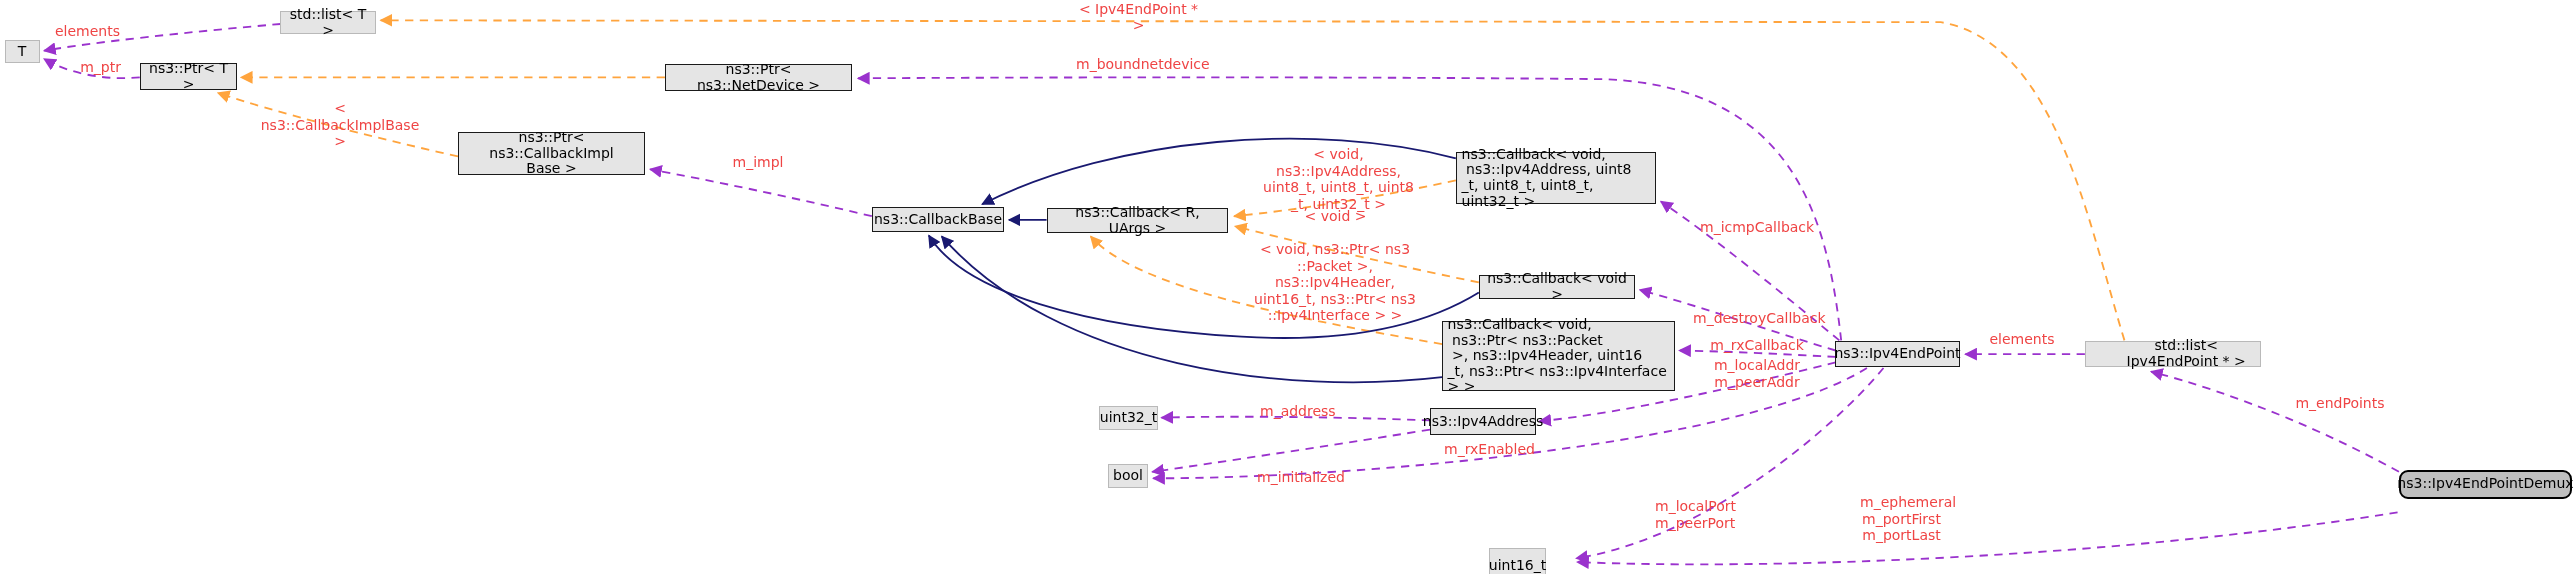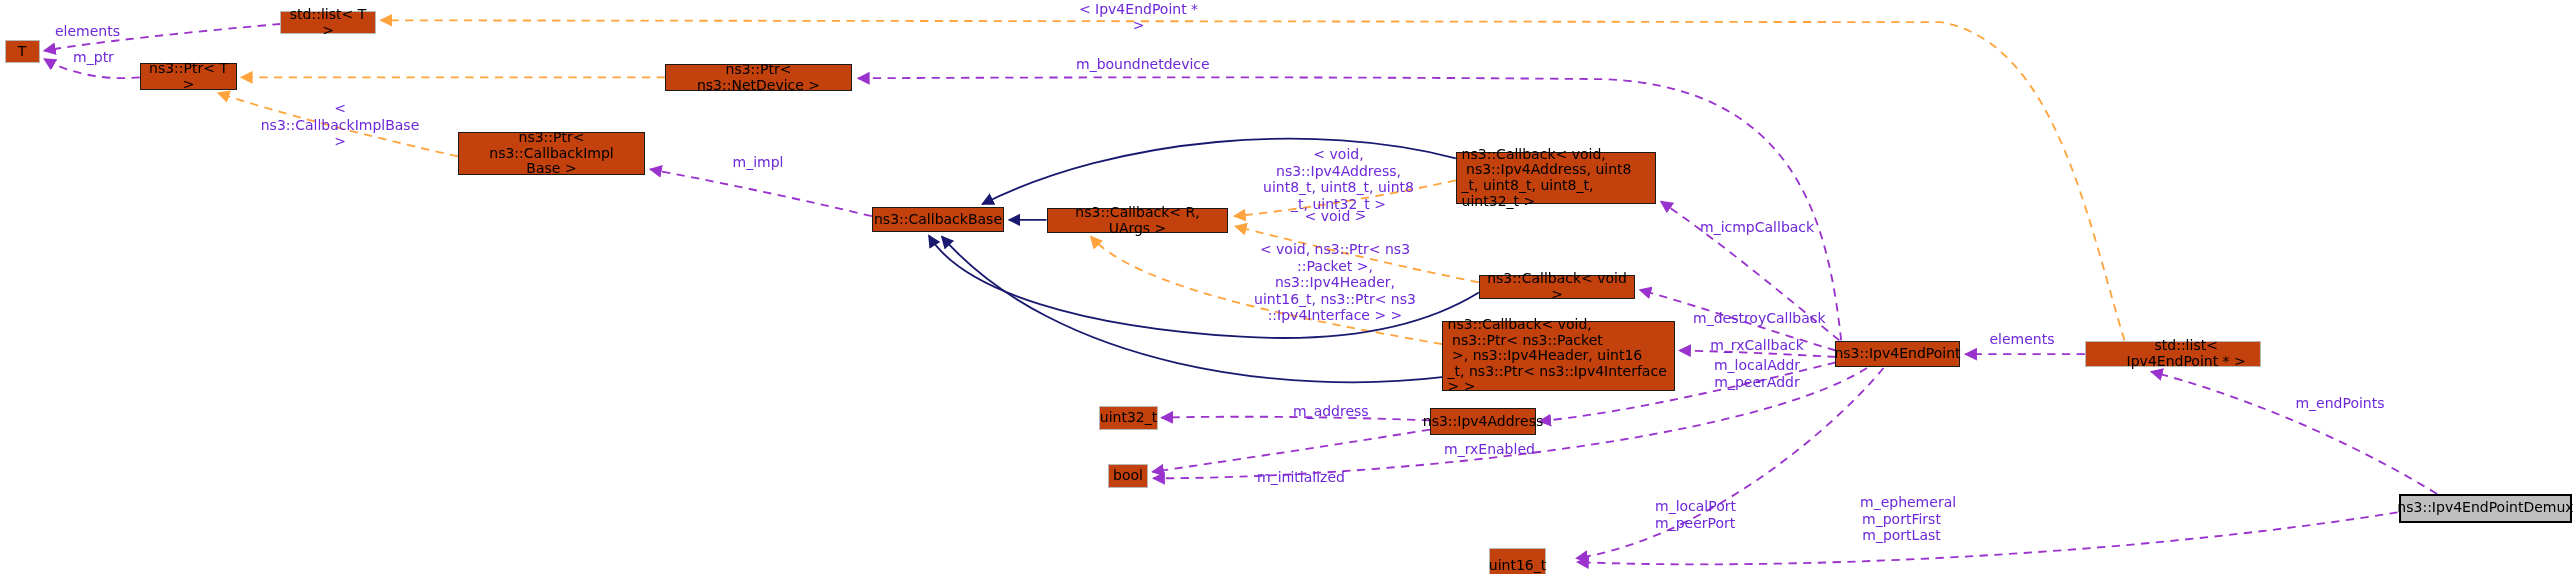--- a/index.html
+++ b/index.html
@@ -3,28 +3,28 @@
 <meta charset="utf-8">
 <style>
   html,body{margin:0;padding:0;background:#ffffff;}
   #canvas{
     position:relative;width:2576px;height:575px;background:#ffffff;overflow:hidden;
     font-family:"DejaVu Sans","Liberation Sans",sans-serif;font-size:14px;color:#000;
   }
   #edges{position:absolute;left:0;top:0;width:2576px;height:575px;pointer-events:none;}
   .node{
     position:absolute;display:flex;align-items:center;justify-content:center;
-    background:#c2410c;border:1.4px solid #1a1a1a;box-sizing:border-box;
+    background:#e5e5e5;border:1.4px solid #1a1a1a;box-sizing:border-box;
     text-align:center;line-height:15.6px;padding:0.9px 4.6px;white-space:pre-wrap;
   }
   .node.plain{border:0.9px solid #b9b9b9;}
   .node.multi{text-align:left;}
   .node.selected{background:#bfbfbf;border:2.3px solid #000;}
   .elabel{
-    position:absolute;text-align:center;line-height:16.6px;white-space:pre-wrap;color:#6d28d9;
+    position:absolute;text-align:center;line-height:16.6px;white-space:pre-wrap;color:#ef4444;
   }
 </style>
 </head>
 <body>
 
 <div id="canvas">
 
   <svg id="edges" viewBox="0 0 2801 625" xmlns="http://www.w3.org/2000/svg">
     <defs>
       <marker id="arrP" viewBox="0 0 10 10" refX="9" refY="5" markerWidth="7" markerHeight="7" orient="auto">
@@ -88,44 +88,44 @@
   <div class="node multi" style="left:1442px;top:321px;width:233px;height:70px;">ns3::Callback&lt; void,
  ns3::Ptr&lt; ns3::Packet
  &gt;, ns3::Ipv4Header, uint16
 _t, ns3::Ptr&lt; ns3::Ipv4Interface &gt; &gt;</div>
   <div class="node" style="left:1835px;top:341px;width:125px;height:26px;">ns3::Ipv4EndPoint</div>
   <div class="node plain" style="left:2085px;top:341px;width:176px;height:26px;padding-left:31px;">std::list&lt; Ipv4EndPoint * &gt;</div>
   <div class="node" style="left:1430px;top:408px;width:106px;height:27px;">ns3::Ipv4Address</div>
   <div class="node plain" style="left:1099px;top:406px;width:59px;height:24px;">uint32_t</div>
   <div class="node plain" style="left:1108px;top:464px;width:40px;height:24px;">bool</div>
   <div class="node plain" style="left:1489px;top:548px;width:57px;height:36px;text-align:center;">uint16_t</div>
-  <div class="node selected" style="left:2399px;top:494px;width:173px;height:28.5px;">ns3::Ipv4EndPointDemux</div>
+  <div class="node selected" style="left:2399px;top:470px;width:173px;height:28.5px;border-radius:9px;">ns3::Ipv4EndPointDemux</div>
 
   <div class="elabel" style="left:55px;top:23px;width:64px;">elements</div>
-  <div class="elabel" style="left:66px;top:49px;width:55px;">m_ptr</div>
+  <div class="elabel" style="left:66px;top:59px;width:55px;text-align:right;">m_ptr</div>
   <div class="elabel" style="left:258px;top:100px;width:164px;">&lt; ns3::CallbackImplBase &gt;</div>
   <div class="elabel" style="left:725px;top:154px;width:66px;">m_impl</div>
   <div class="elabel" style="left:1074px;top:0.9px;width:129px;">&lt; Ipv4EndPoint * &gt;</div>
   <div class="elabel" style="left:1076px;top:56px;width:129px;">m_boundnetdevice</div>
   <div class="elabel" style="left:1251px;top:146px;width:175px;">&lt; void, ns3::Ipv4Address,
 uint8_t, uint8_t, uint8
 _t, uint32_t &gt;</div>
   <div class="elabel" style="left:1301px;top:208px;width:69px;">&lt; void &gt;</div>
   <div class="elabel" style="left:1243px;top:241px;width:184px;">&lt; void, ns3::Ptr&lt; ns3
 ::Packet &gt;, ns3::Ipv4Header,
 uint16_t, ns3::Ptr&lt; ns3
 ::Ipv4Interface &gt; &gt;</div>
   <div class="elabel" style="left:1700px;top:219px;width:109px;">m_icmpCallback</div>
   <div class="elabel" style="left:1693px;top:310px;width:124px;">m_destroyCallback</div>
   <div class="elabel" style="left:1709px;top:337px;width:96px;">m_rxCallback</div>
   <div class="elabel" style="left:1712px;top:357px;width:90px;">m_localAddr
 m_peerAddr</div>
   <div class="elabel" style="left:1989px;top:331px;width:66px;">elements</div>
   <div class="elabel" style="left:2294px;top:395px;width:92px;">m_endPoints</div>
-  <div class="elabel" style="left:1260px;top:403px;width:70px;margin-left:33px;">m_address</div>
+  <div class="elabel" style="left:1260px;top:403px;width:70px;">m_address</div>
   <div class="elabel" style="left:1257px;top:421px;width:77px;margin-top:48px;">m_initialized</div>
   <div class="elabel" style="left:1444px;top:441px;width:83px;">m_rxEnabled</div>
   <div class="elabel" style="left:1655px;top:498px;width:74px;">m_localPort
 m_peerPort</div>
   <div class="elabel" style="left:1860px;top:494px;width:83px;">m_ephemeral
 m_portFirst
 m_portLast</div>
 
 </div>
 

